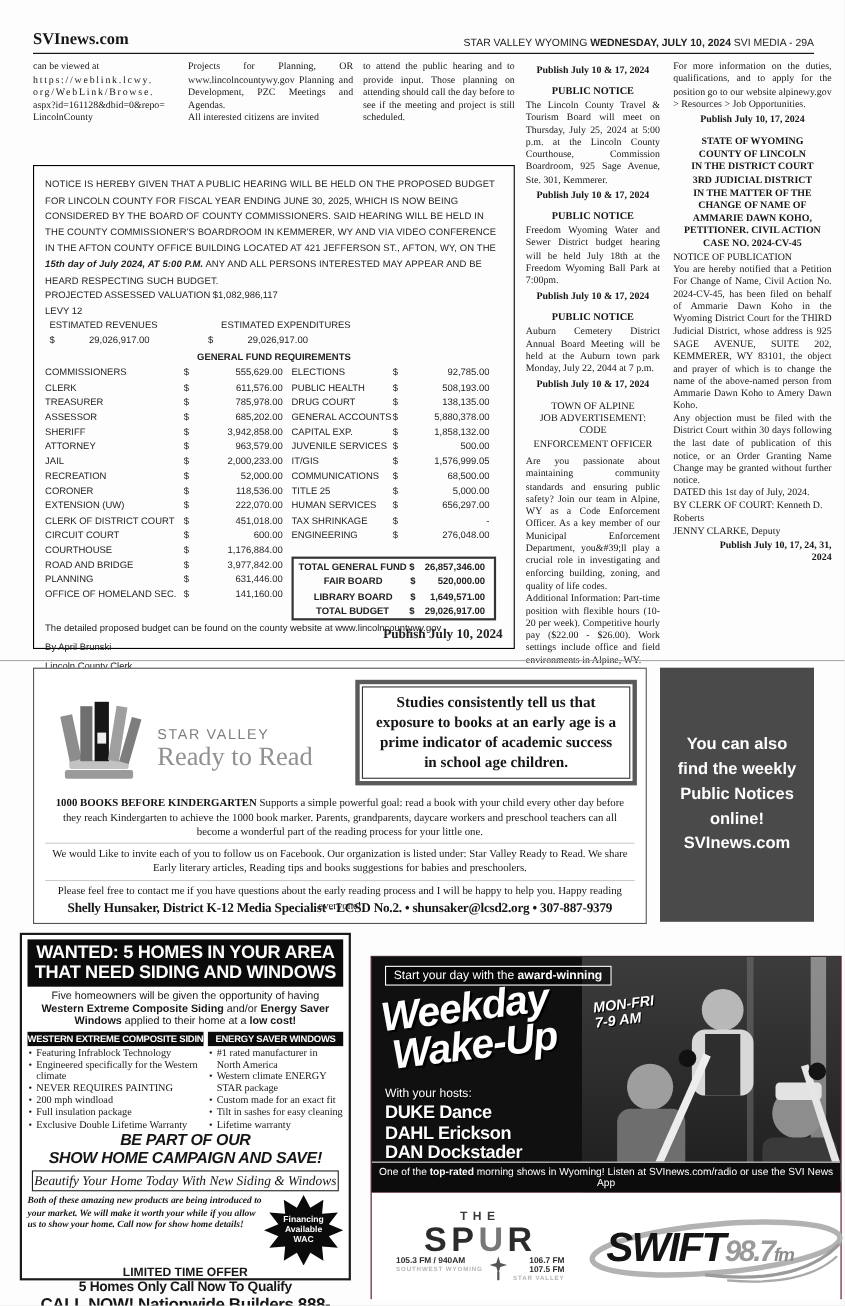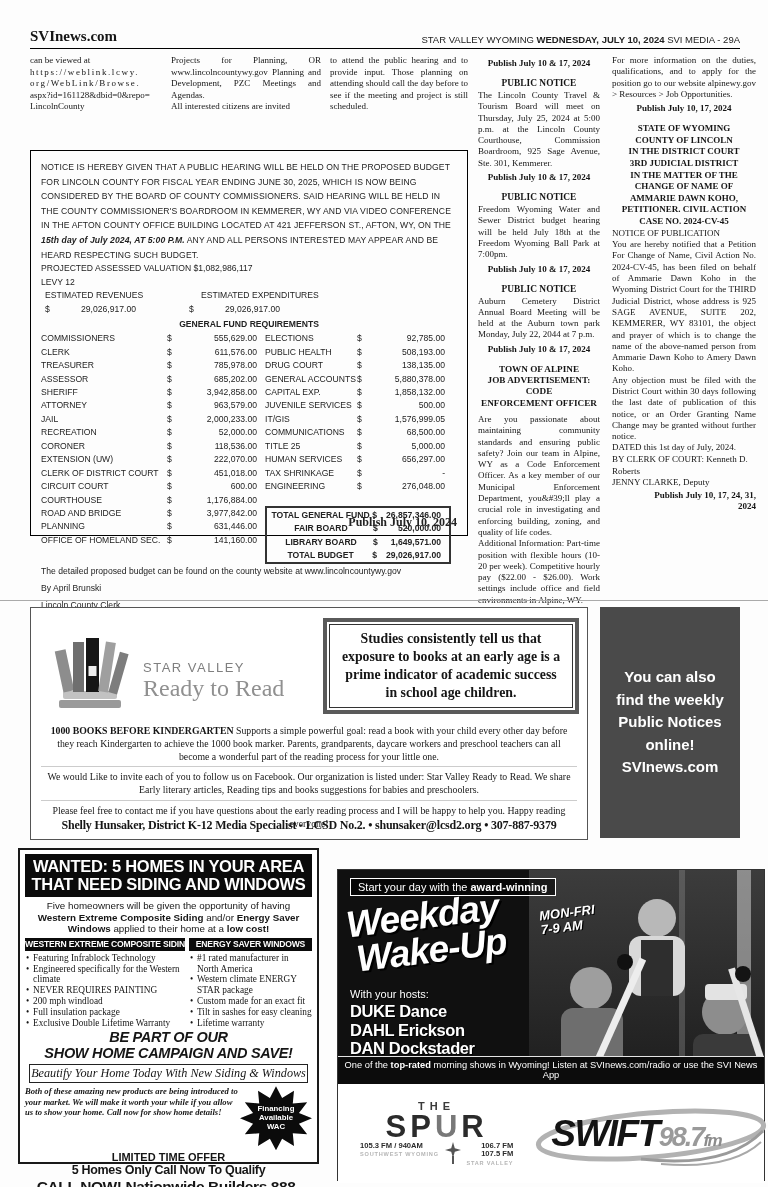--- a/index.html
+++ b/index.html
@@ -21,21 +21,21 @@
   .col4 { width:122px; margin-right:12px; }
   .col5 { width:144px; }
   .smalltext { font-size:9px; line-height:11.5px; text-align:justify; }
   .three-cols { display:flex; height:95px; overflow:hidden; }
   .tc1 { width:132px; margin-right:9px; }
   .tc2 { width:150px; margin-right:9px; }
   .tc3 { width:138px; }
   .spread { letter-spacing:1.6px; }
 
   
-  .budget-box { border:1.5px solid #000; height:386px; padding:9px 10px 6px 10px;
+  .budget-box { border:1.5px solid #000; height:440px; padding:9px 10px 6px 10px;
                 font-family:"Liberation Sans", sans-serif; font-size:8.6px; color:#222;
                 position:relative; }
   .bb-para { line-height:14.6px; letter-spacing:.1px; }
   .bb-para b { font-weight:bold; font-style:italic; }
   .bb-center { text-align:center; line-height:14px; }
   .bb-line { line-height:13.6px; }
   .bb-row2 { display:flex; line-height:13.6px; }
   .bb-row2 .w150 { width:160px; padding-left:4px; }
   .bb-row2 .curg { width:14px; padding-left:4px; }
   .bb-row2 .valg { width:130px; padding-left:26px; }
@@ -54,21 +54,21 @@
   .totals-box .tamt, .totals-box .tcur { font-weight:bold; }
   .bb-foot { line-height:13.2px; margin-top:4px; }
   .bb-publish { position:absolute; right:10px; bottom:5px; font-family:"Liberation Serif",serif;
                 font-weight:bold; font-size:12px; }
 
   
   .pn-publish { text-align:center; font-weight:bold; font-size:9px; margin:3px 0 10px 0; }
   .pn-title { text-align:center; font-weight:bold; font-size:9.4px; margin-bottom:2px; }
   .pn-body { font-size:9px; line-height:11.3px; text-align:justify; }
   .pnotice { margin-bottom:2px; }
-  .alpine-title { text-align:center; font-weight:bold; font-size:9.2px; line-height:11.3px; }
+  .alpine-title { text-align:center; font-weight:normal; font-size:9.2px; line-height:11.3px; }
   .gap6 { height:5px; }
   .nc-head div { text-align:center; font-weight:bold; font-size:9px; line-height:11.6px; }
   .nc-sub { font-size:9px; line-height:11.6px; }
   .nc-pub { text-align:right; font-weight:bold; font-size:9px; line-height:11.6px; margin-top:1px; padding-left:26px; }
 
   .mid-rule { position:absolute; top:600px; left:0; width:768px; border-top:1px solid #aaa; }
 
   
   .rtr-box { position:absolute; left:30px; top:607px; width:558px; height:233px; border:1px solid #555; background:#fff; }
   .rtr-logo { position:absolute; left:22px; top:16px; }

